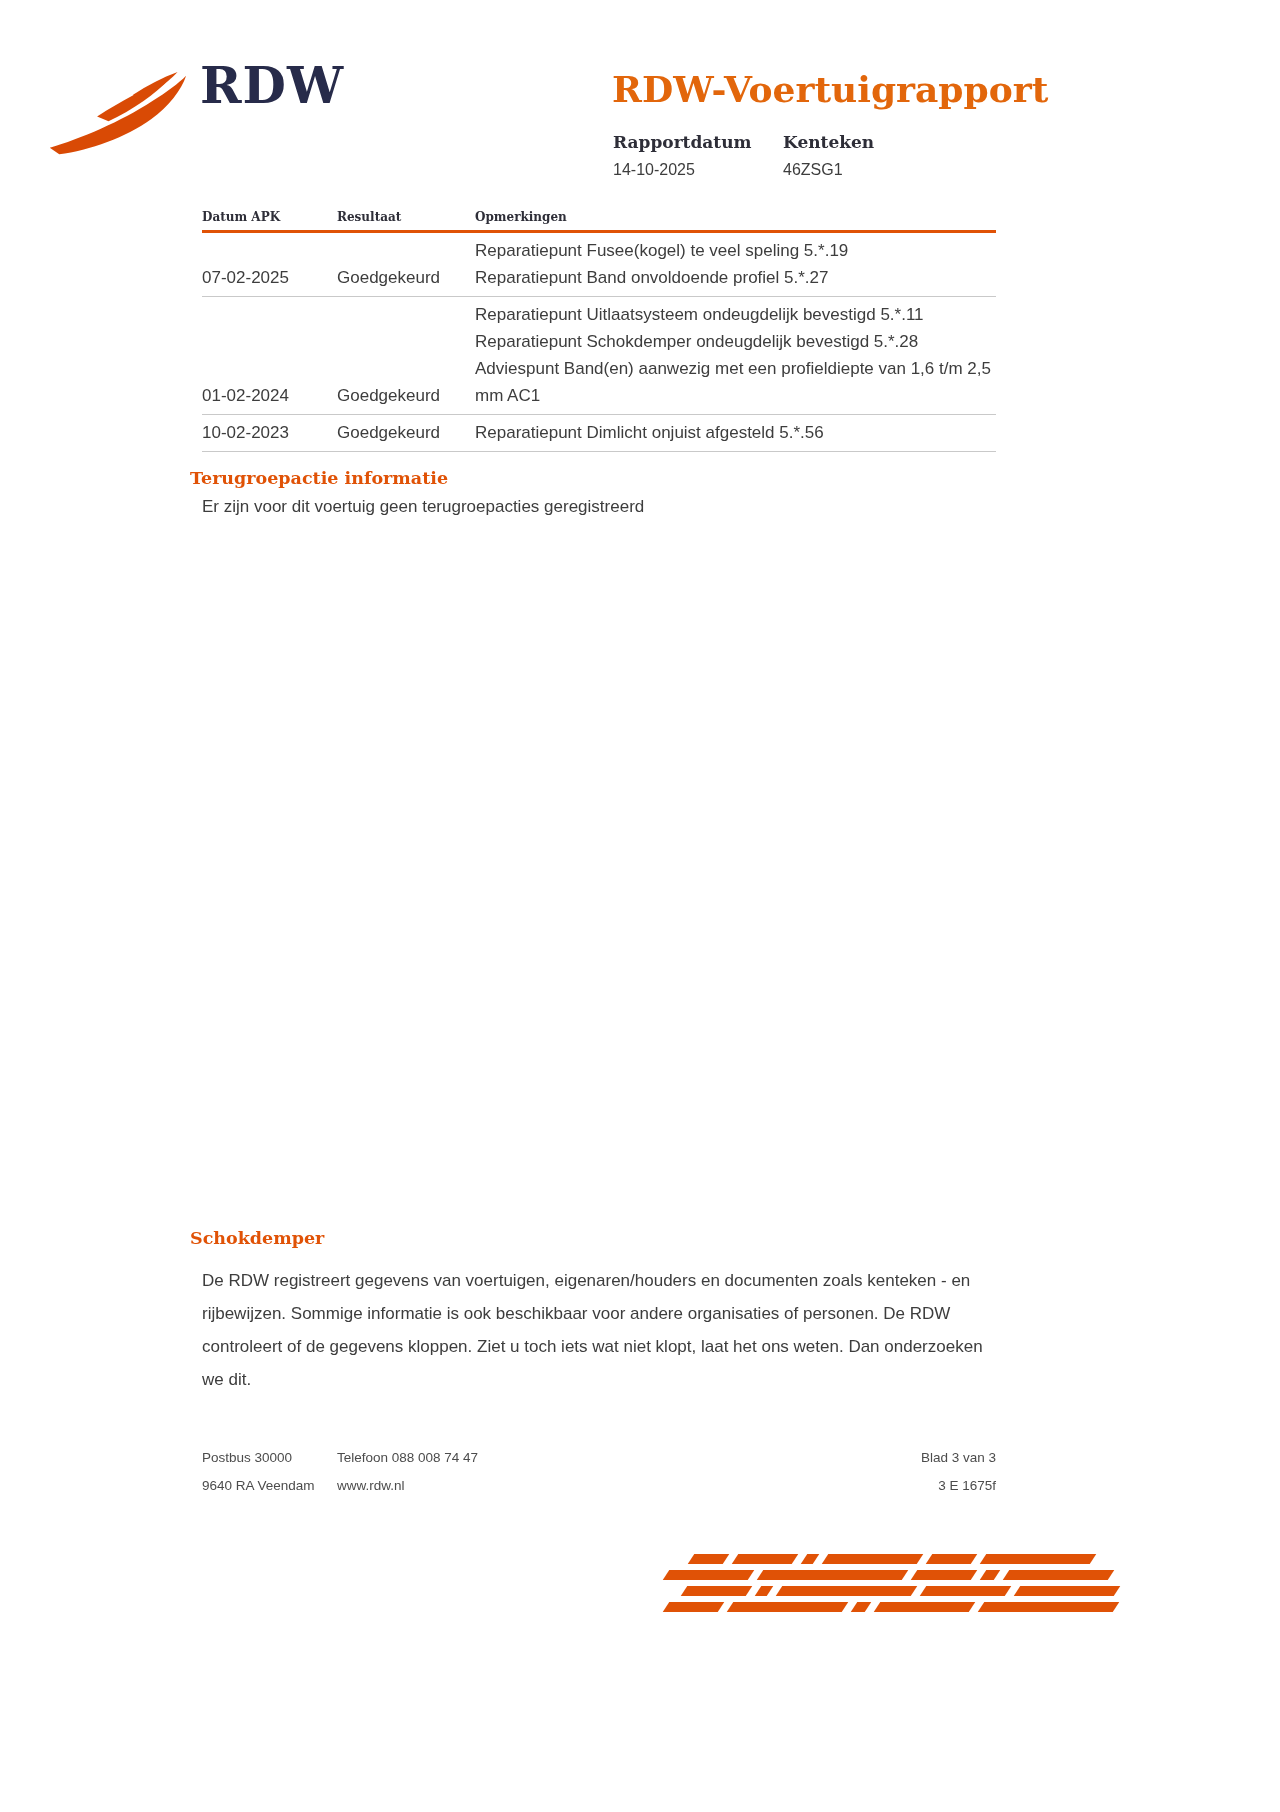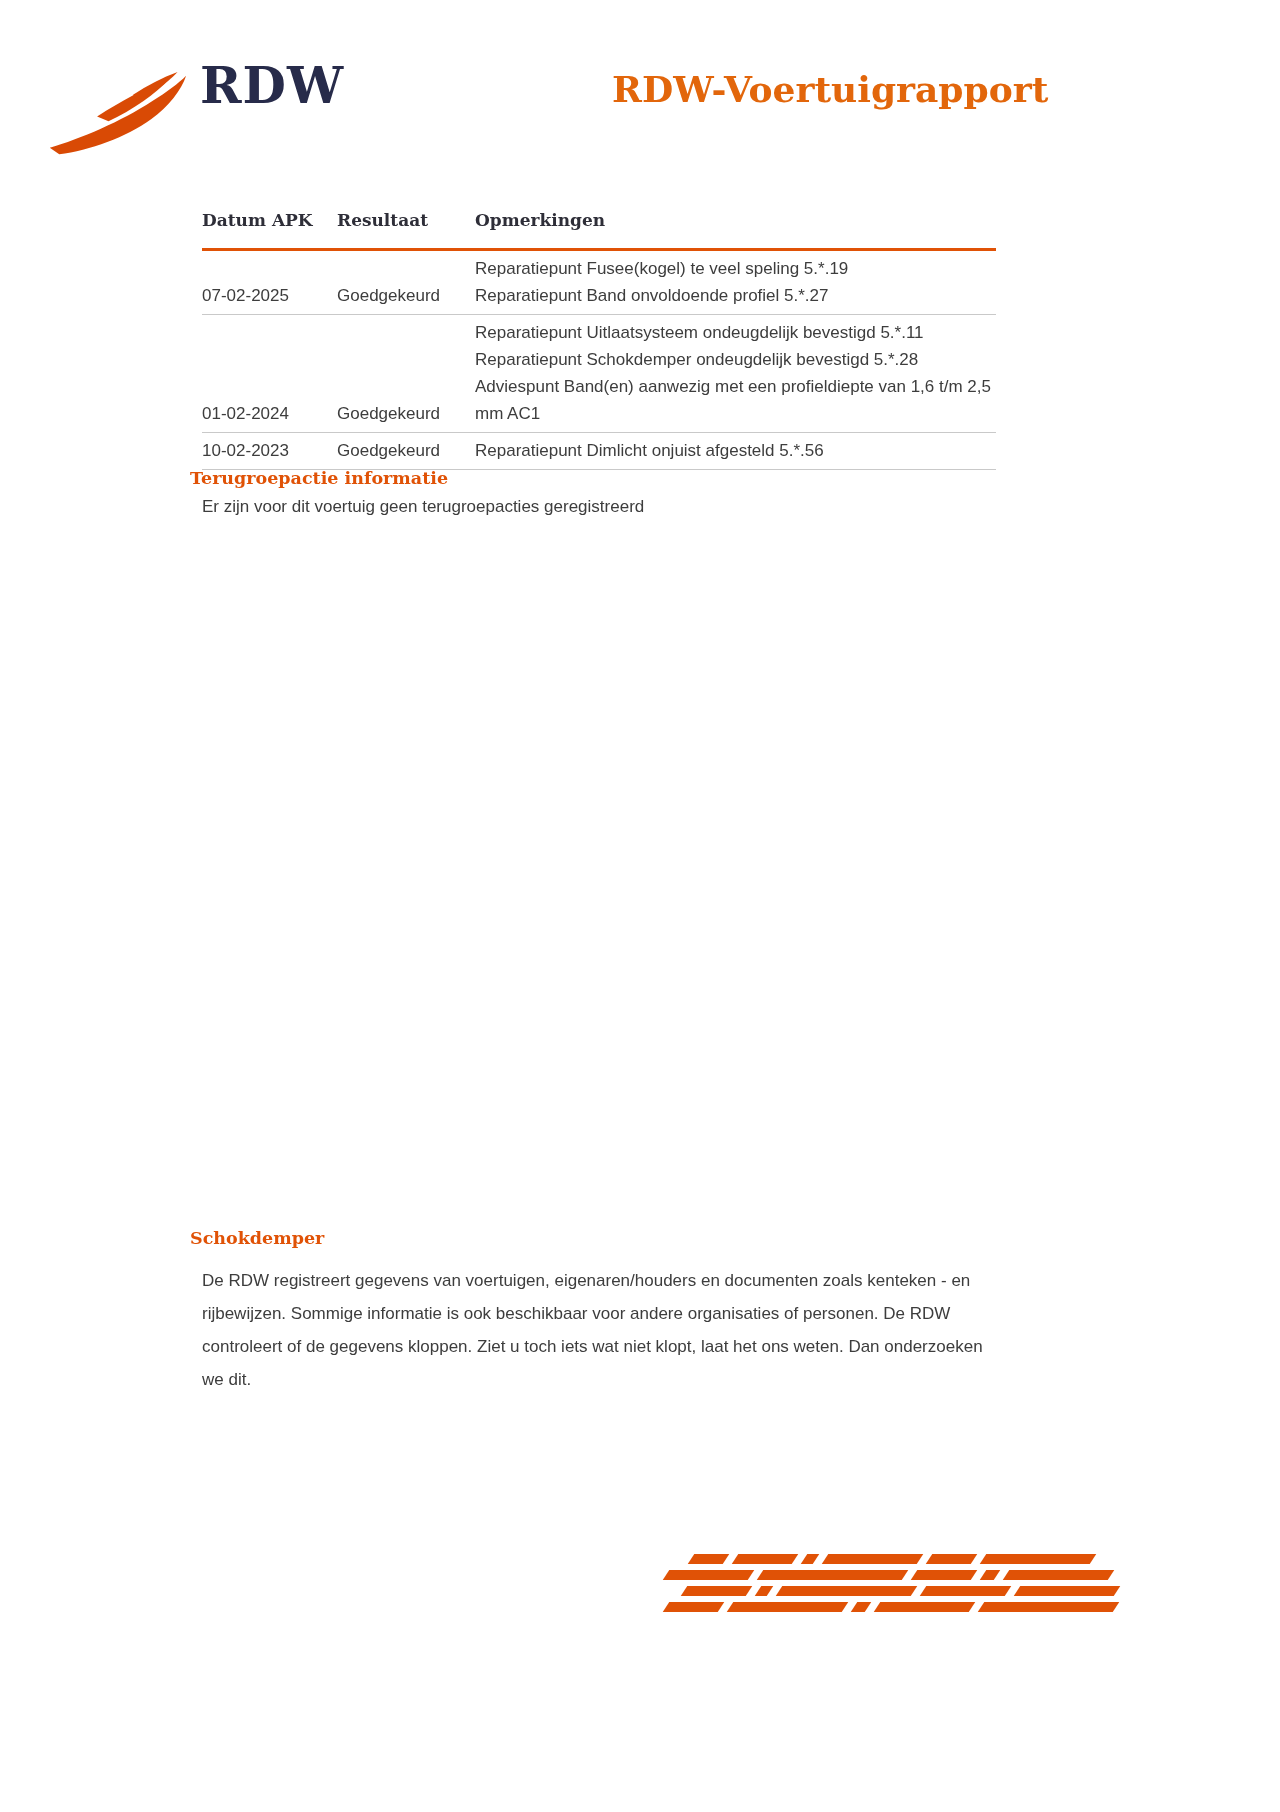--- a/index.html
+++ b/index.html
@@ -59,23 +59,23 @@
   
   .apk-table {
     position: absolute;
     left: 202px; top: 194px;
     width: 794px;
   }
   .t-head {
     display: flex;
     font-family: "DejaVu Serif", serif;
     font-weight: 700;
-    font-size: 17px;
+    font-size: 12px;
     color: #2e2e38;
-    padding-bottom: 18px;
+    padding-bottom: 6px;
     border-bottom: 3px solid var(--orange, #e05206);
   }
   .t-row {
     display: flex;
     padding: 4px 0 5px;
     border-bottom: 1px solid var(--divider, #c9c9c9);
     font-size: 17px;
     line-height: 27px;
     color: var(--text, #3d3d3d);
     align-items: flex-end;
@@ -148,20 +148,30 @@
 <div class="page">
 
   <svg class="logo-swoosh" viewBox="0 0 150 95" aria-hidden="true">
     <path d="M4 82 C 36 73, 80 54, 112 33 C 128 23, 140 14, 148 6 C 143 21, 130 38, 111 52 C 85 71, 46 85, 14 89 Z" fill="#d94a05"></path>
     <path d="M54 49 C 79 33, 105 19, 131 9 C 115 26, 92 42, 66 54 Z" fill="#d94a05"></path>
     <path d="M92 26 C 107 16, 123 8, 139 2 C 127 15, 110 25, 96 32 Z" fill="#d94a05"></path>
   </svg>
   <div class="logo-text">RDW</div>
 
   <h1 class="doc-title">RDW-Voertuigrapport</h1>
+  <div class="meta">
+    <div class="meta-col-1">
+      <div class="meta-label">Rapportdatum</div>
+      <div class="meta-value">14-10-2025</div>
+    </div>
+    <div class="meta-col-2">
+      <div class="meta-label">Kenteken</div>
+      <div class="meta-value">46ZSG1</div>
+    </div>
+  </div>
 
   <div class="apk-table">
     <div class="t-head">
       <div class="col-datum">Datum APK</div>
       <div class="col-result">Resultaat</div>
       <div class="col-opm">Opmerkingen</div>
     </div>
 
     <div class="t-row">
       <div class="col-datum">07-02-2025</div>
@@ -190,20 +200,34 @@
       </div>
     </div>
   </div>
 
   <h2 class="sec-heading recall-heading">Terugroepactie informatie</h2>
   <p class="recall-text">Er zijn voor dit voertuig geen terugroepacties geregistreerd</p>
 
   <h2 class="sec-heading proclaimer-heading">Schokdemper</h2>
   <p class="proclaimer-text">De RDW registreert gegevens van voertuigen, eigenaren/houders en documenten zoals kenteken - en rijbewijzen. Sommige informatie is ook beschikbaar voor andere organisaties of personen. De RDW controleert of de gegevens kloppen. Ziet u toch iets wat niet klopt, laat het ons weten. Dan onderzoeken we dit.</p>
 
+  <div class="footer">
+    <div class="f-col-address">
+      <div class="f-line">Postbus 30000</div>
+      <div class="f-line">9640 RA Veendam</div>
+    </div>
+    <div class="f-col-contact">
+      <div class="f-line">Telefoon 088 008 74 47</div>
+      <div class="f-line">www.rdw.nl</div>
+    </div>
+    <div class="f-col-page">
+      <div class="f-line">Blad 3 van 3</div>
+      <div class="f-line">3 E 1675f</div>
+    </div>
+  </div>
 
   <div class="stripes">
     <div class="stripe-row" style="margin-left:25px;">
       <div class="seg" style="width:35px"></div>
       <div class="seg" style="width:60px"></div>
       <div class="seg" style="width:12px"></div>
       <div class="seg" style="width:95px"></div>
       <div class="seg" style="width:45px"></div>
       <div class="seg" style="width:110px"></div>
     </div>

